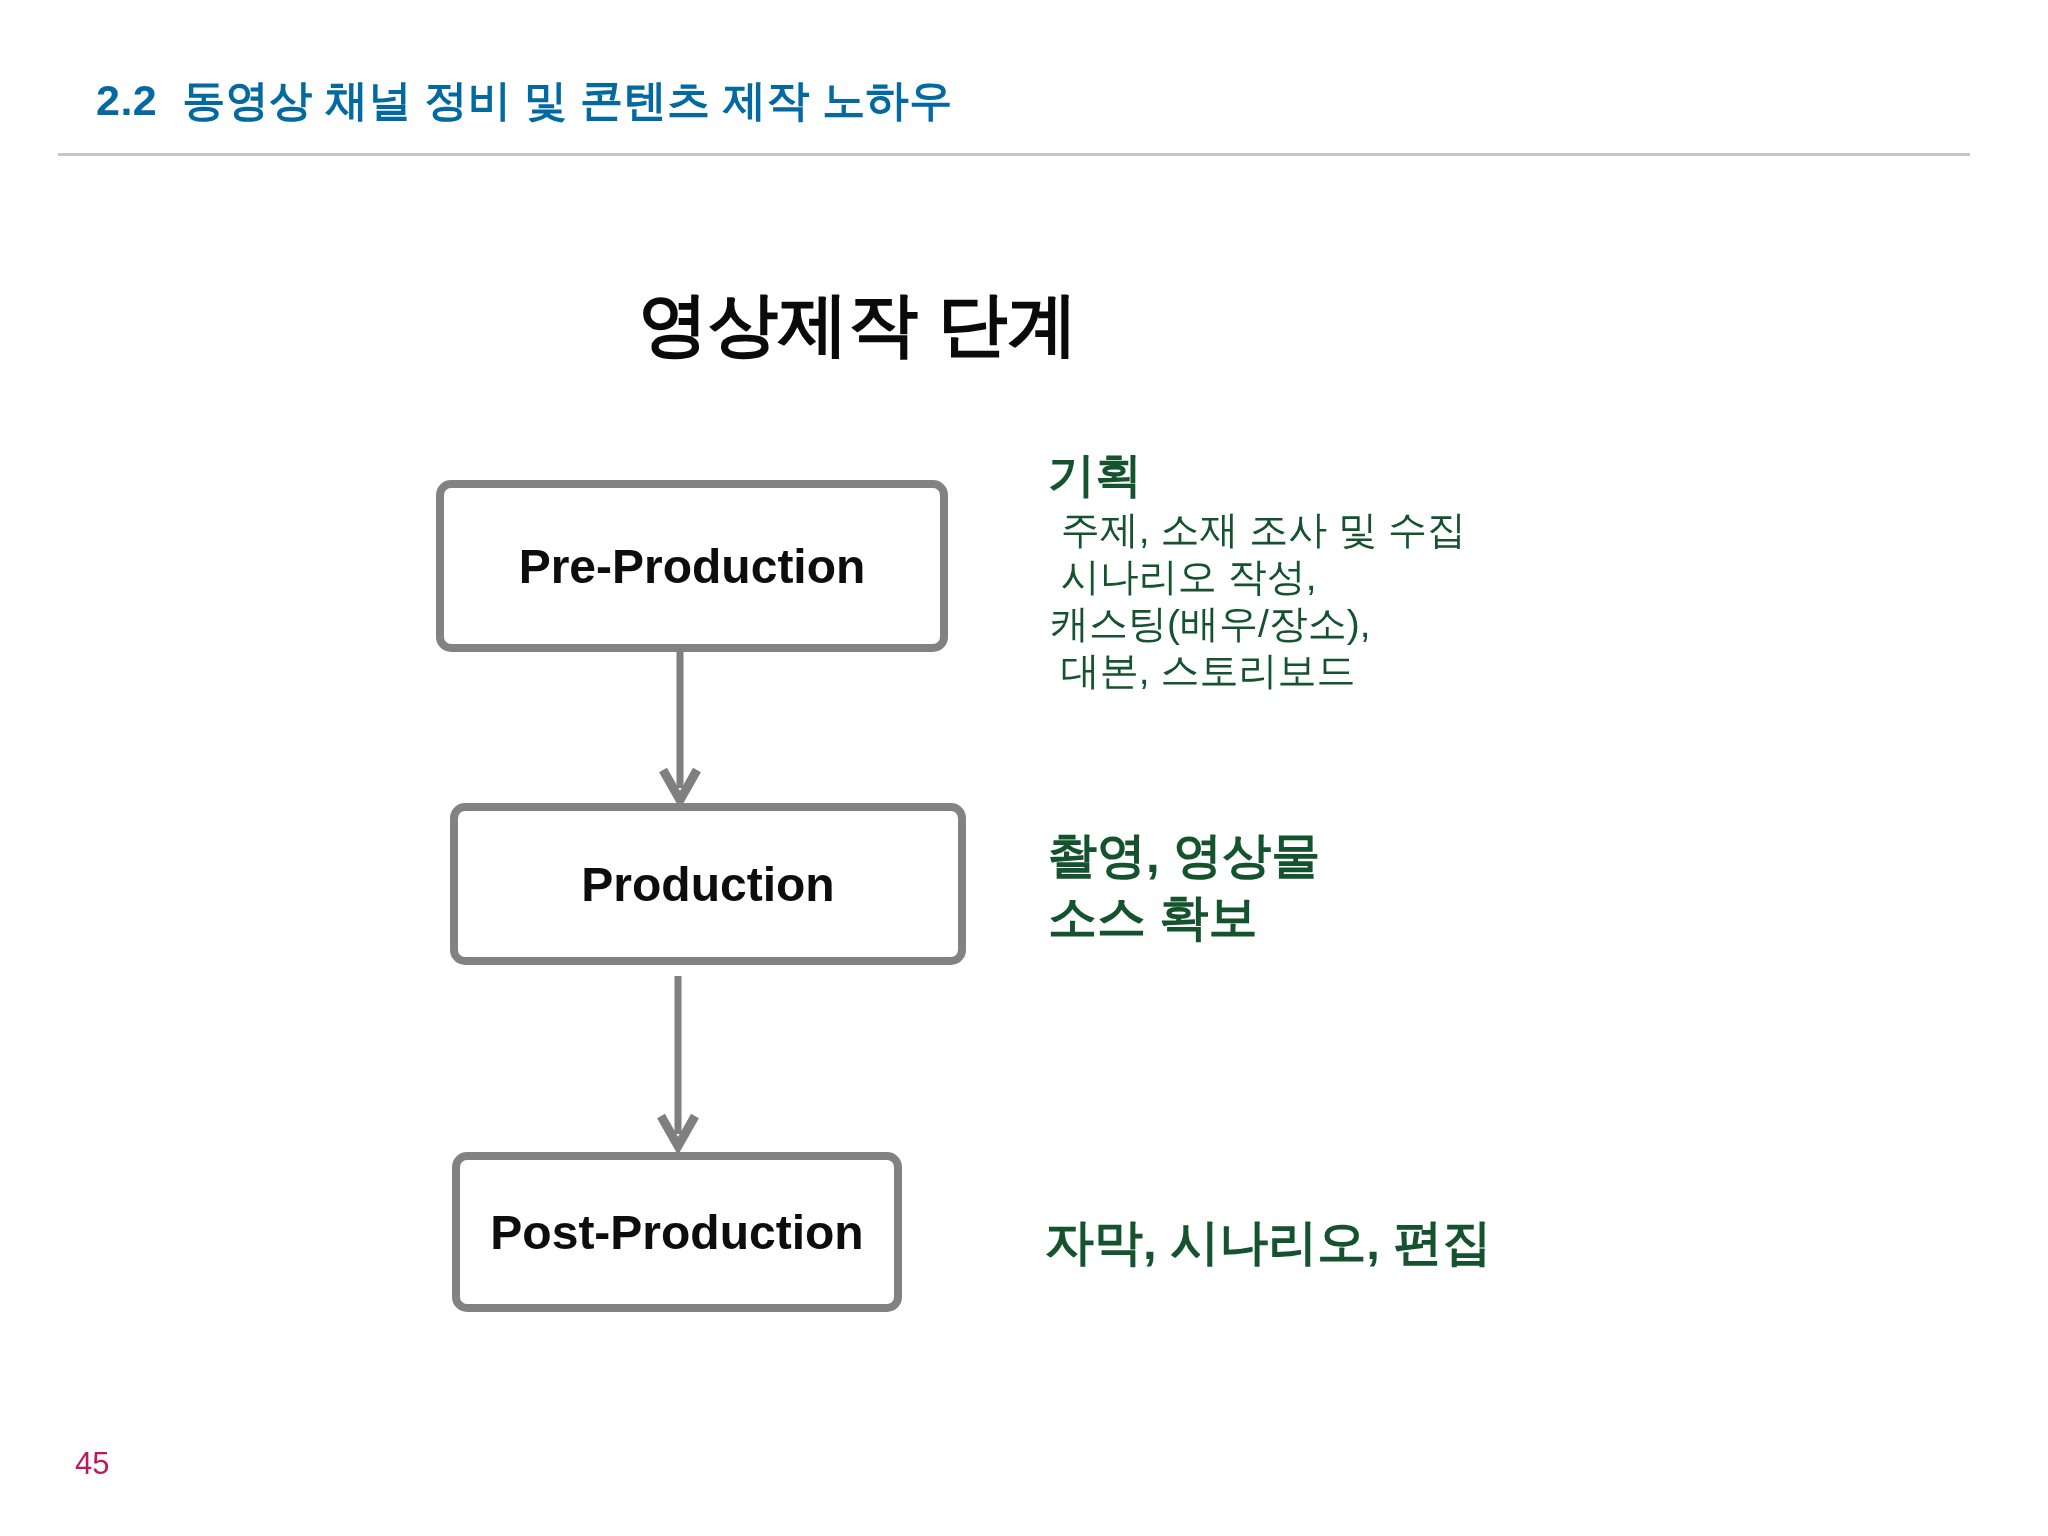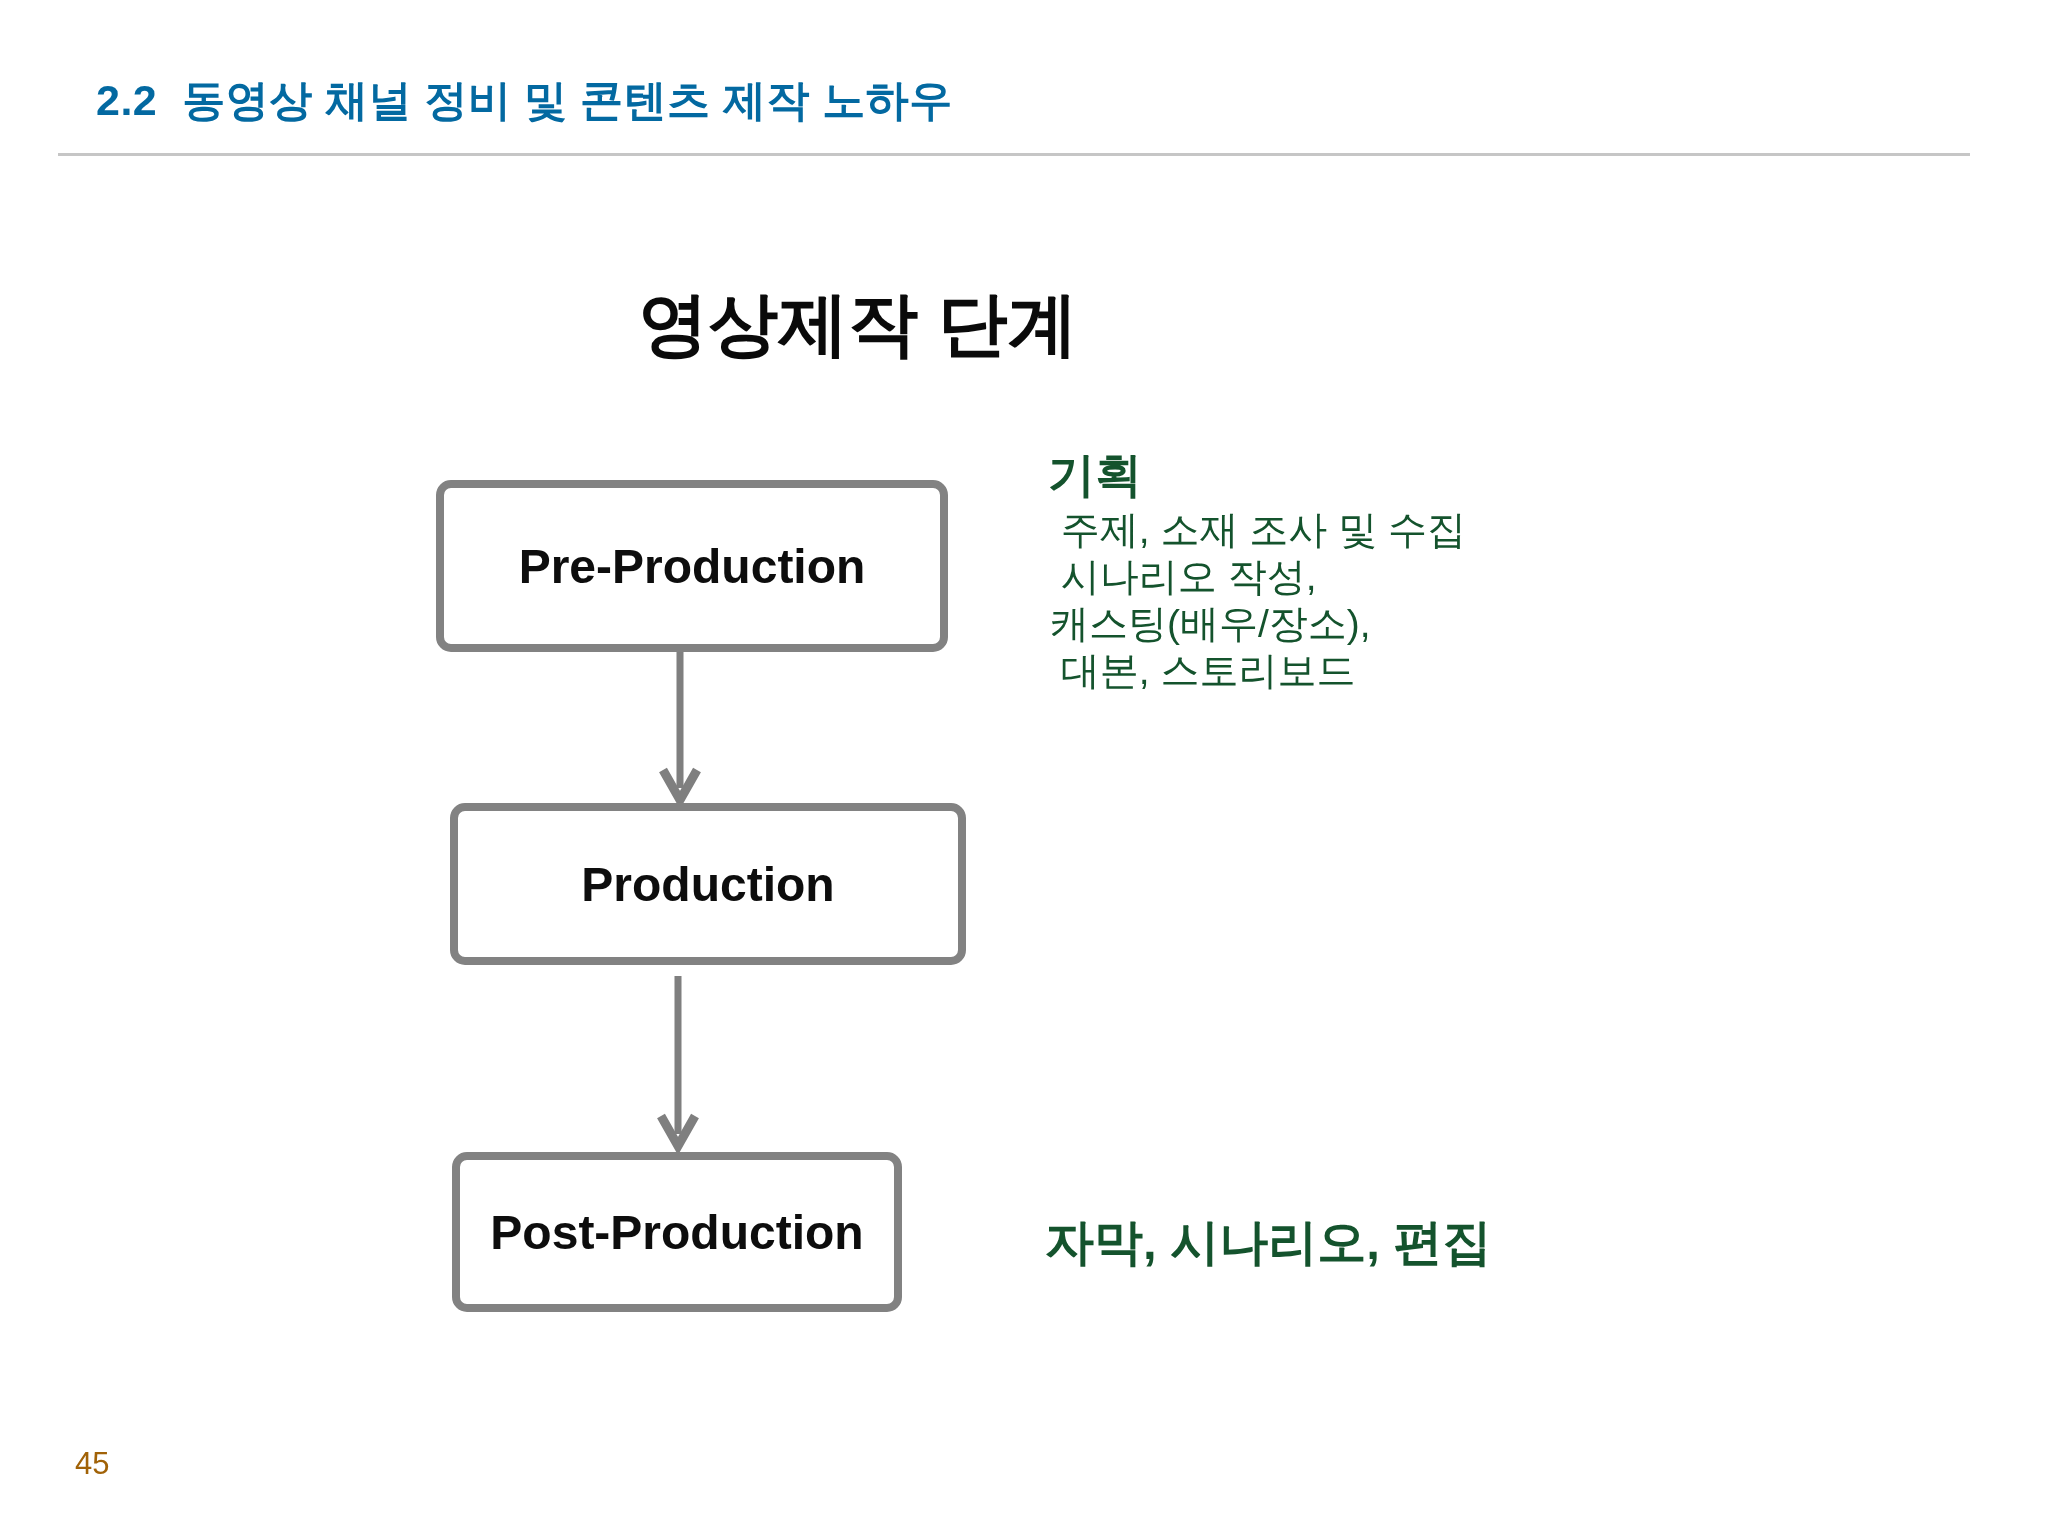--- a/index.html
+++ b/index.html
@@ -94,21 +94,21 @@
     font-size: 49px; font-weight: bold;
     white-space: nowrap;
   }
 
   
   .page-number {
     position: absolute;
     left: 75px;
     top: 1446px;
     font-size: 31px;
-    color: #a16207;
+    color: #be185d;
   }
 </style>
 </head>
 <body>
 
 <div class="slide">
 
   <div class="header-title">2.2  동영상 채널 정비 및 콘텐츠 제작 노하우</div>
   <div class="header-rule"></div>
 
@@ -135,18 +135,20 @@
   <div class="flow-box box-post">
     <span>Post-Production</span>
   </div>
 
   <div class="ann ann-plan-title">기획</div>
   <div class="ann ann-plan-detail"> 주제, 소재 조사 및 수집
  시나리오 작성,
 캐스팅(배우/장소),
  대본, 스토리보드</div>
 
+  <div class="ann ann-shoot">촬영, 영상물
+소스 확보</div>
 
   <div class="ann ann-post">자막, 시나리오, 편집</div>
 
   <div class="page-number">45</div>
 
 </div>
 
 </body></html>

